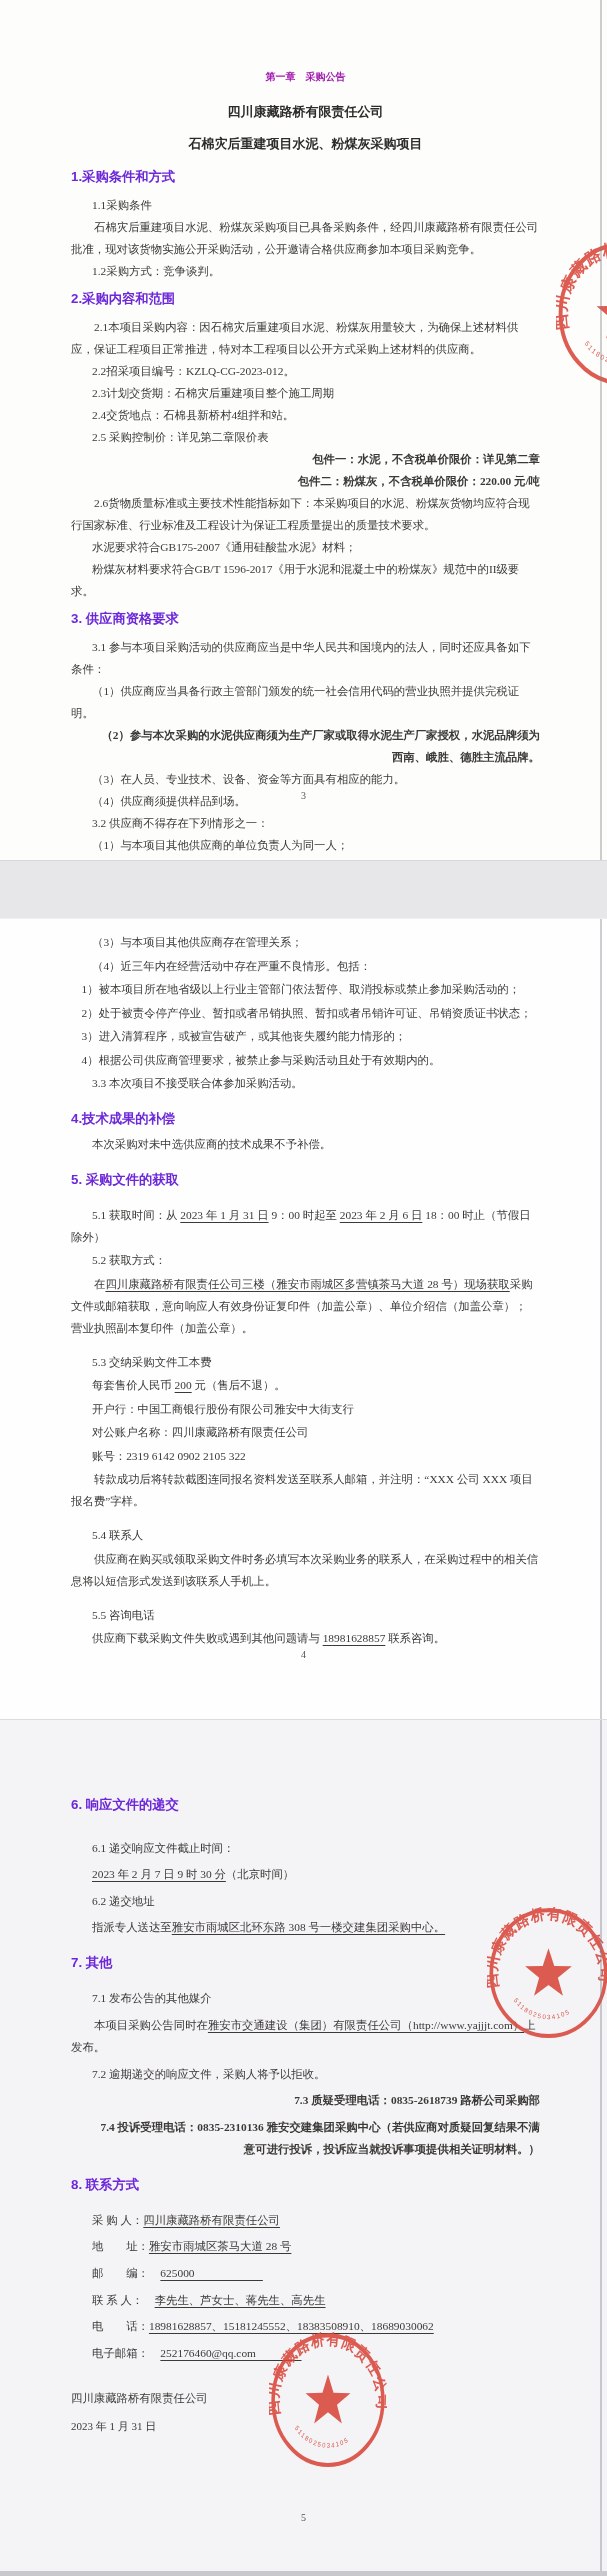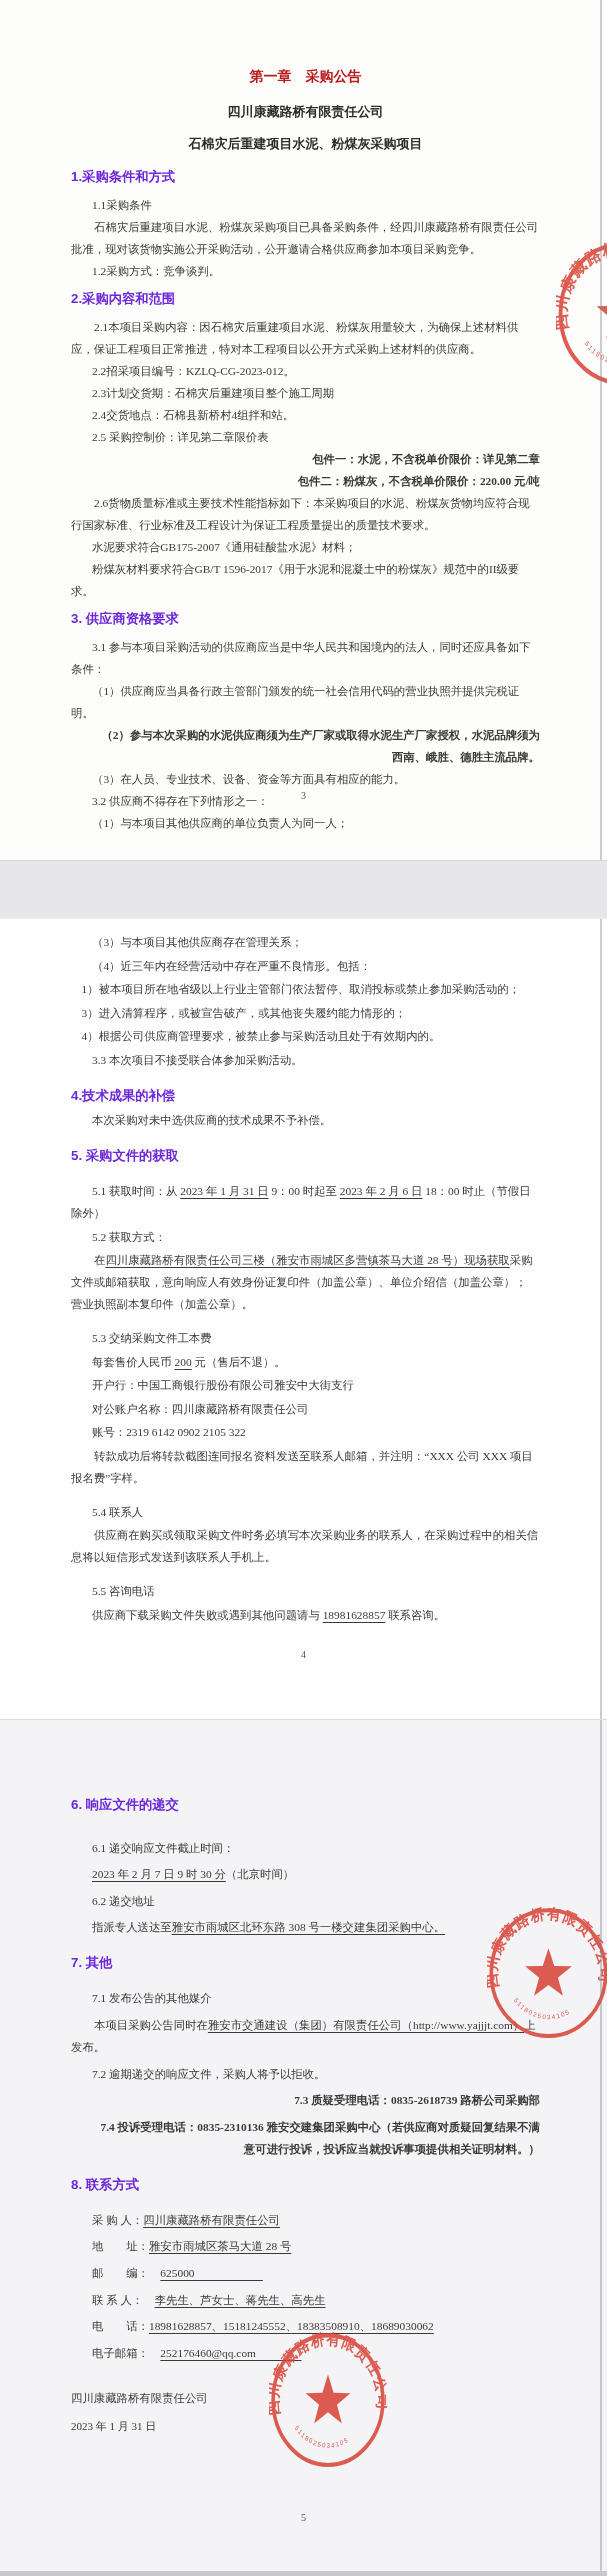--- a/index.html
+++ b/index.html
@@ -11,21 +11,21 @@
   .page-gap{height:57px;background:#e7e6e9;border-top:0.8px solid #d8d7da;border-bottom:0.8px solid #efeef1;}
   .page-2{height:800px;background:#fefefe;padding:10.6px 67px 0 71px;}
   .page-3{height:859px;background:#f4f3f6;border-top:0.8px solid #dcdbdf;padding:67px 67px 0 71px;}
   .edge-line{position:absolute;top:0;bottom:0;right:5.3px;width:1.5px;background:rgba(125,125,138,.38);}
   .bottom-strip{position:absolute;bottom:0;left:0;width:100%;height:6.8px;background:#c9c9cd;}
 
   .line{margin:0;line-height:22px;font-size:11.4px;text-indent:0;}
   .page-2 .line{margin:1.5px 0;}
   .page-3 .line{margin:4.6px 0;}
   .title{text-align:center;font-family:"Liberation Sans",sans-serif;font-weight:bold;
-         font-size:14px;color:#b91c1c;margin:0 0 12px 0;line-height:23px;}
+         font-size:10px;color:#a21caf;margin:0 0 12px 0;line-height:23px;}
   .title2{text-align:center;font-family:"Liberation Sans",sans-serif;font-weight:bold;
           font-size:13px;color:#2d2c29;margin:9px 0;line-height:23px;}
   .h1{font-family:"Liberation Sans",sans-serif;font-weight:bold;font-size:13.3px;
       color:#6d28d9;margin:4.6px 0;line-height:25px;}
   .sub{text-indent:21px;}
   .body{text-indent:23px;}
   .flush{text-indent:10.6px;}
   .bold{font-weight:bold;text-align:right;}
   .u{text-decoration:underline;text-underline-offset:3px;}
   .sp{margin-top:12px !important;}
@@ -62,20 +62,21 @@
         <p class="line sub bold"><span>包件一：水泥，不含税单价限价：详见第二章</span></p>
         <p class="line sub bold"><span>包件二：粉煤灰，不含税单价限价：220.00 元/吨</span></p>
         <p class="line body"><span>2.6货物质量标准或主要技术性能指标如下：本采购项目的水泥、粉煤灰货物均应符合现行国家标准、行业标准及工程设计为保证工程质量提出的质量技术要求。</span></p>
         <p class="line sub"><span>水泥要求符合GB175-2007《通用硅酸盐水泥》材料；</span></p>
         <p class="line sub"><span>粉煤灰材料要求符合GB/T 1596-2017《用于水泥和混凝土中的粉煤灰》规范中的II级要求。</span></p>
         <p class="line h1"><span>3. 供应商资格要求</span></p>
         <p class="line sub"><span>3.1 参与本项目采购活动的供应商应当是中华人民共和国境内的法人，同时还应具备如下条件：</span></p>
         <p class="line sub"><span>（1）供应商应当具备行政主管部门颁发的统一社会信用代码的营业执照并提供完税证明。</span></p>
         <p class="line body bold"><span>（2）参与本次采购的水泥供应商须为生产厂家或取得水泥生产厂家授权，水泥品牌须为西南、峨胜、德胜主流品牌。</span></p>
         <p class="line sub"><span>（3）在人员、专业技术、设备、资金等方面具有相应的能力。</span></p>
+        <p class="line sub"><span>（4）供应商须提供样品到场。</span></p>
         <p class="line sub"><span>3.2 供应商不得存在下列情形之一：</span></p>
         <p class="line sub"><span>（1）与本项目其他供应商的单位负责人为同一人；</span></p>
         <p class="line sub"></p>
       </div>
 
     <svg class="seal" id="sealA" viewBox="0 0 200 200" preserveAspectRatio="none">
       <defs>
         <path id="arcA" d="M 21,131 A 84,84 0 1 1 179,131" fill="none"></path>
         <path id="digA" d="M 37,132 A 70,70 0 0 0 163,132" fill="none"></path>
       </defs>
@@ -89,20 +90,21 @@
     <div class="edge-line"></div>
   </div>
 
   <div class="page-gap"></div>
 
   <div class="page page-2">
     <div>
         <p class="line sub"><span>（3）与本项目其他供应商存在管理关系；</span></p>
         <p class="line sub"><span>（4）近三年内在经营活动中存在严重不良情形。包括：</span></p>
         <p class="line flush"><span>1）被本项目所在地省级以上行业主管部门依法暂停、取消投标或禁止参加采购活动的；</span></p>
+        <p class="line flush"><span>2）处于被责令停产停业、暂扣或者吊销执照、暂扣或者吊销许可证、吊销资质证书状态；</span></p>
         <p class="line flush"><span>3）进入清算程序，或被宣告破产，或其他丧失履约能力情形的；</span></p>
         <p class="line flush"><span>4）根据公司供应商管理要求，被禁止参与采购活动且处于有效期内的。</span></p>
         <p class="line sub"><span>3.3 本次项目不接受联合体参加采购活动。</span></p>
         <p class="line h1 sp"><span>4.技术成果的补偿</span></p>
         <p class="line sub"><span>本次采购对未中选供应商的技术成果不予补偿。</span></p>
         <p class="line h1 sp"><span>5. 采购文件的获取</span></p>
         <p class="line sub sp"><span>5.1 获取时间：从 </span><span class="u">2023 年 1 月 31 日</span><span> 9：00 时起至 </span><span class="u">2023 年 2 月 6 日</span><span> 18：00 时止（节假日除外）</span></p>
         <p class="line sub"><span>5.2 获取方式：</span></p>
         <p class="line body"><span>在</span><span class="u">四川康藏路桥有限责任公司三楼（雅安市雨城区多营镇茶马大道 28 号）现场获取</span><span>采购文件或邮箱获取，意向响应人有效身份证复印件（加盖公章）、单位介绍信（加盖公章）； 营业执照副本复印件（加盖公章）。</span></p>
         <p class="line sub sp"><span>5.3 交纳采购文件工本费</span></p>

